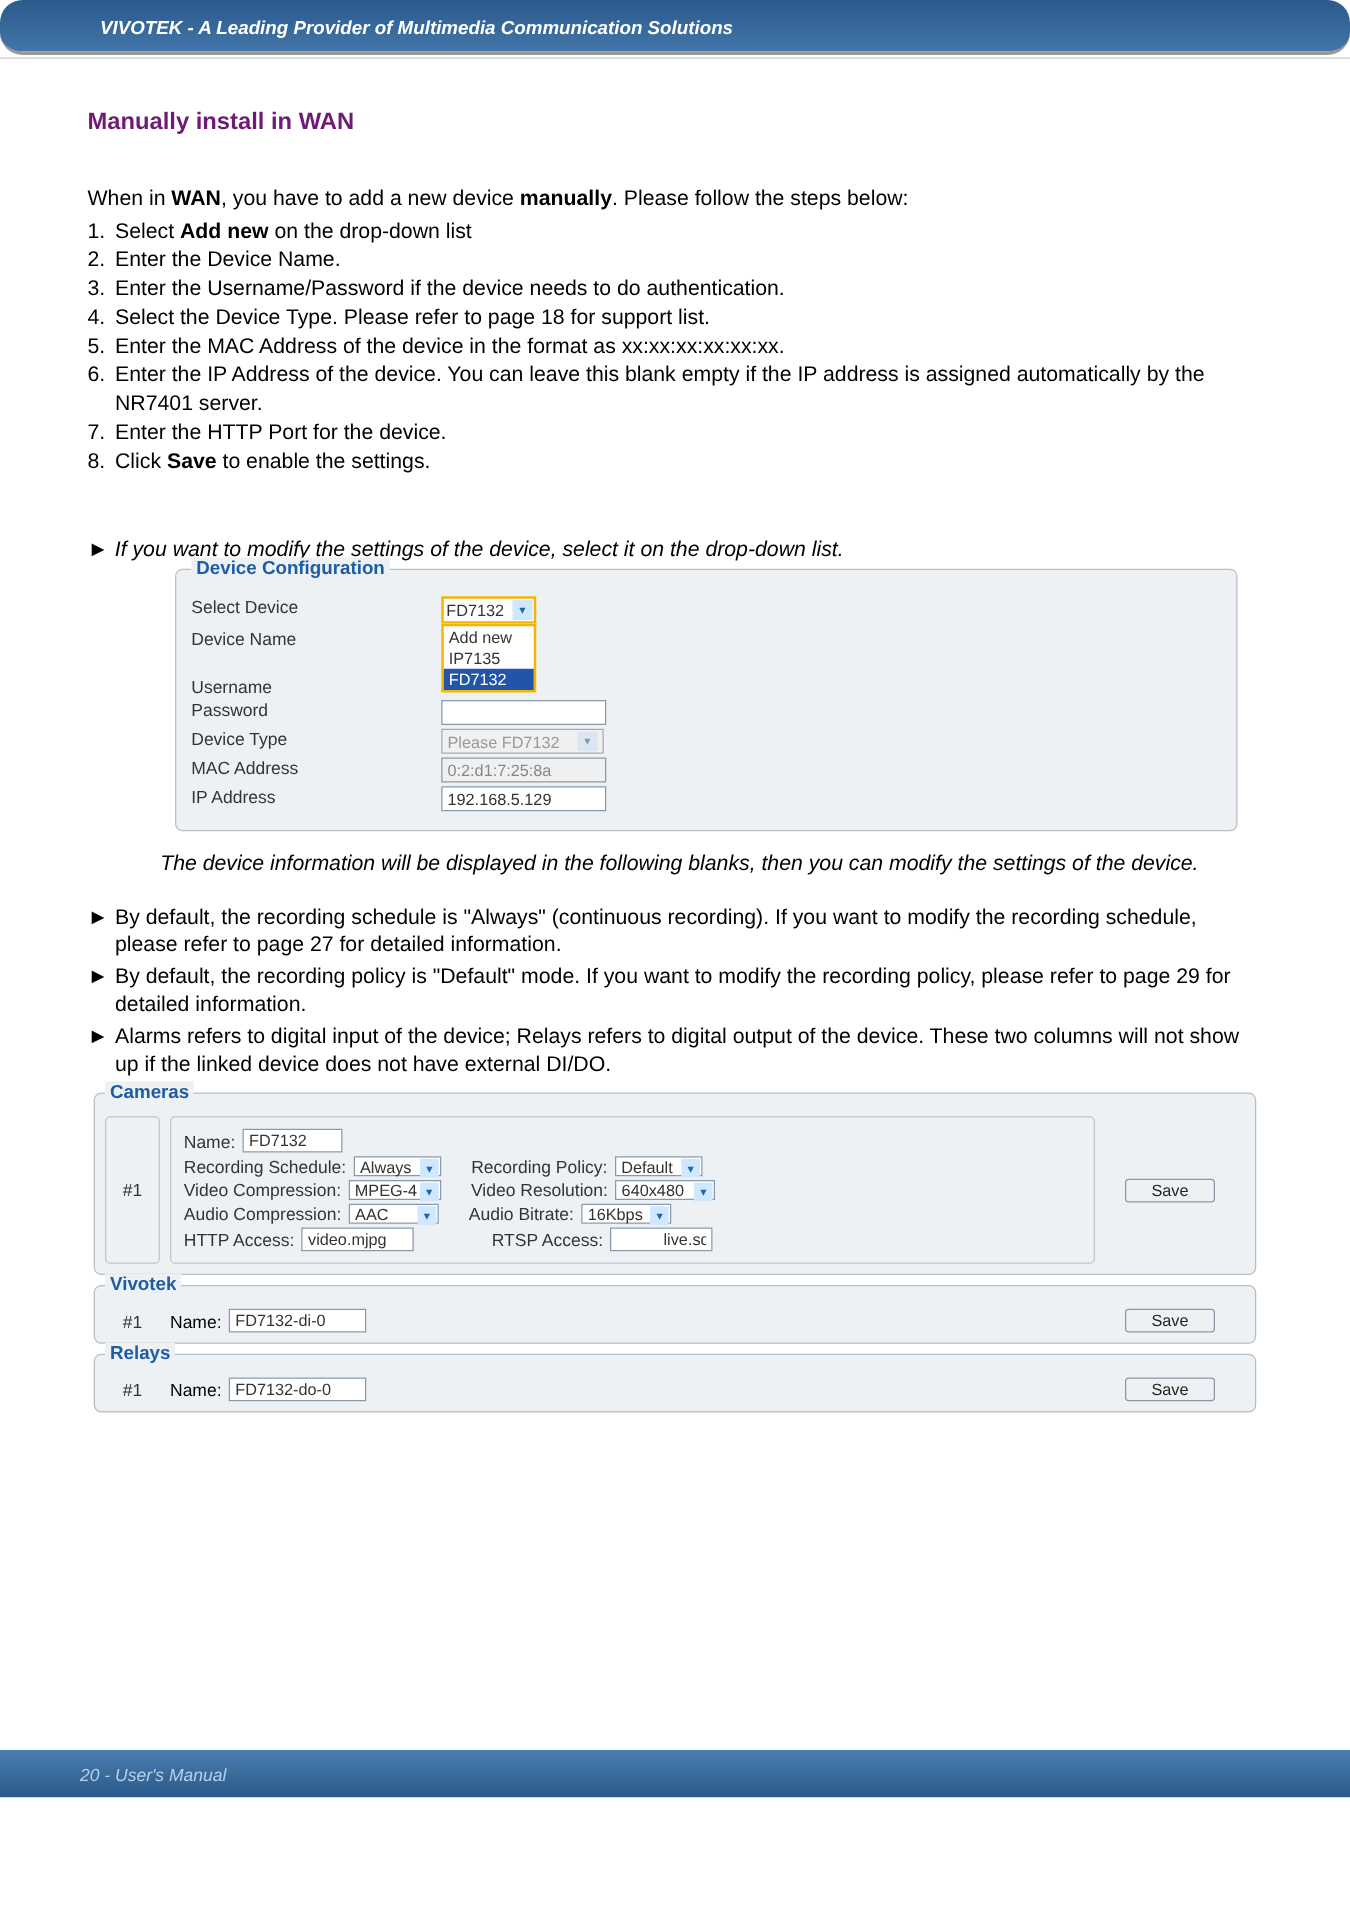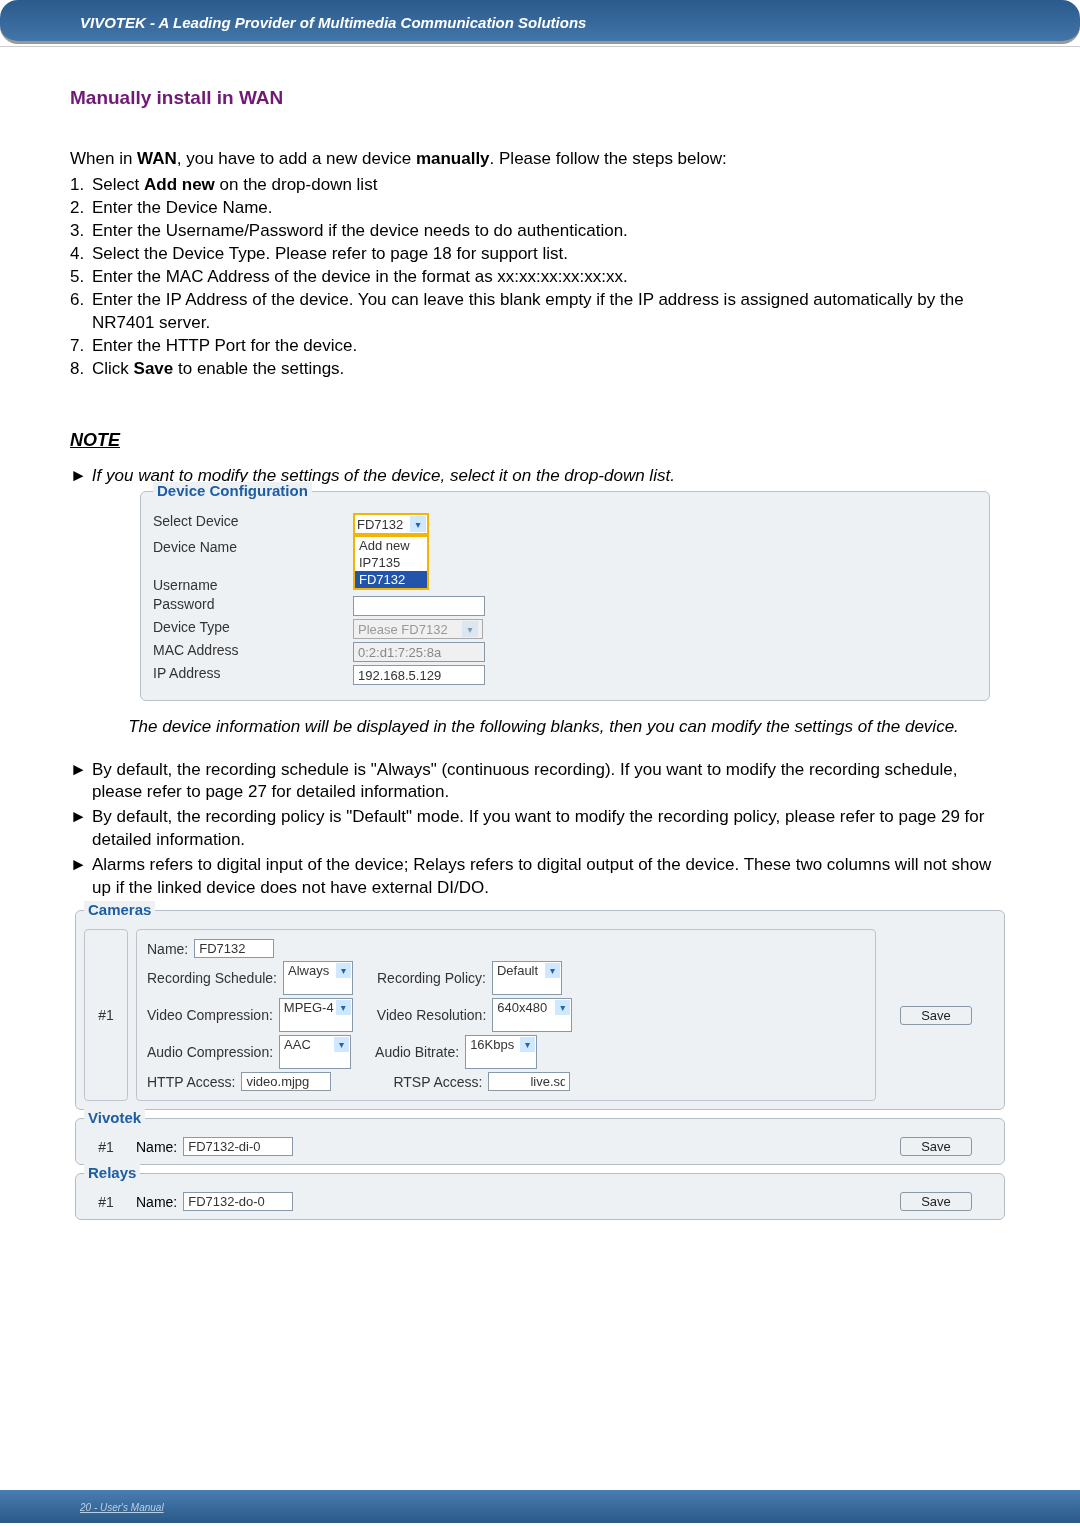--- a/index.html
+++ b/index.html
@@ -83,35 +83,35 @@
   font-size: 14px; color: #333; margin-right: 8px;
 }
 .props-col {
   flex: 1; border: 1px solid #bcc5ce; border-radius: 4px; padding: 6px 10px;
 }
 .save-col { width: 120px; display:flex; align-items:center; justify-content:center; }
 .prop-row { display: flex; align-items: center; gap: 6px; margin: 3px 0; font-size: 14px; color: #333; }
 .prop-row .plabel { color: #333; font-size: 14px; white-space: nowrap; }
 .inp-sm { border:1px solid #89a; background:#fff; padding:1px 4px; font-size:13px; height:19px; color:#333; }
 .sel-sm {
-  border:1px solid #89a; background:#fff; padding:1px 4px; font-size:13px; height:34px; color:#333;
-  display:inline-flex; position:relative; min-width:70px;
+  border:1px solid #89a; background:#fff; padding:1px 4px; font-size:13px; height:16px; color:#333;
+  display:inline-flex; align-items:center; position:relative; min-width:70px;
 }
 .sel-sm .sar {
   background:#cfe8ff; width:15px; height:15px; position:absolute; right:1px; top:1px;
   display:flex;align-items:center;justify-content:center;color:#2266aa;font-size:10px;
 }
 .save-btn {
   background: #eef1f4; border: 1px solid #8a98a6; border-radius: 3px;
   padding: 1px 20px; font-size: 13px; color: #222; cursor: pointer;
 }
 .footer-band {
   background: linear-gradient(to bottom, #4a7db2, #2a5988);
-  color: #b8d0e6; font-size: 10px; padding: 12px 30px 10px 80px;
-  margin-top: 270px; font-style: italic; text-decoration: underline;
+  color: #b8d0e6; font-size: 14px; padding: 12px 30px 10px 64px;
+  margin-top: 270px; font-style: italic;
 }
 </style>
 </head>
 <body>
 
 <div class="header-band">
   <span>VIVOTEK - A Leading Provider of Multimedia Communication Solutions</span>
 </div>
 <div class="thin-line"></div>
 
@@ -150,21 +150,20 @@
     <div class="step">
         <span class="num">7.</span>
         <span class="txt">Enter the HTTP Port for the device.</span>
       </div>
     <div class="step">
         <span class="num">8.</span>
         <span class="txt"><span>Click </span><b>Save</b><span> to enable the settings.</span></span>
       </div>
   </div>
 
-  <div class="note-head">NOTE</div>
   <div class="note-line"><span class="arrow">►</span><span>If you want to modify the settings of the device, select it on the drop-down list.</span></div>
 
   <div class="config-panel">
     <span class="legend-text">Device Configuration</span>
     <div class="cfg-row">
       <div class="cfg-label">Select Device</div>
       <div style="position:relative">
         <div class="select-field">
           <span>FD7132</span>
           <span class="sel-arrow">▾</span>

